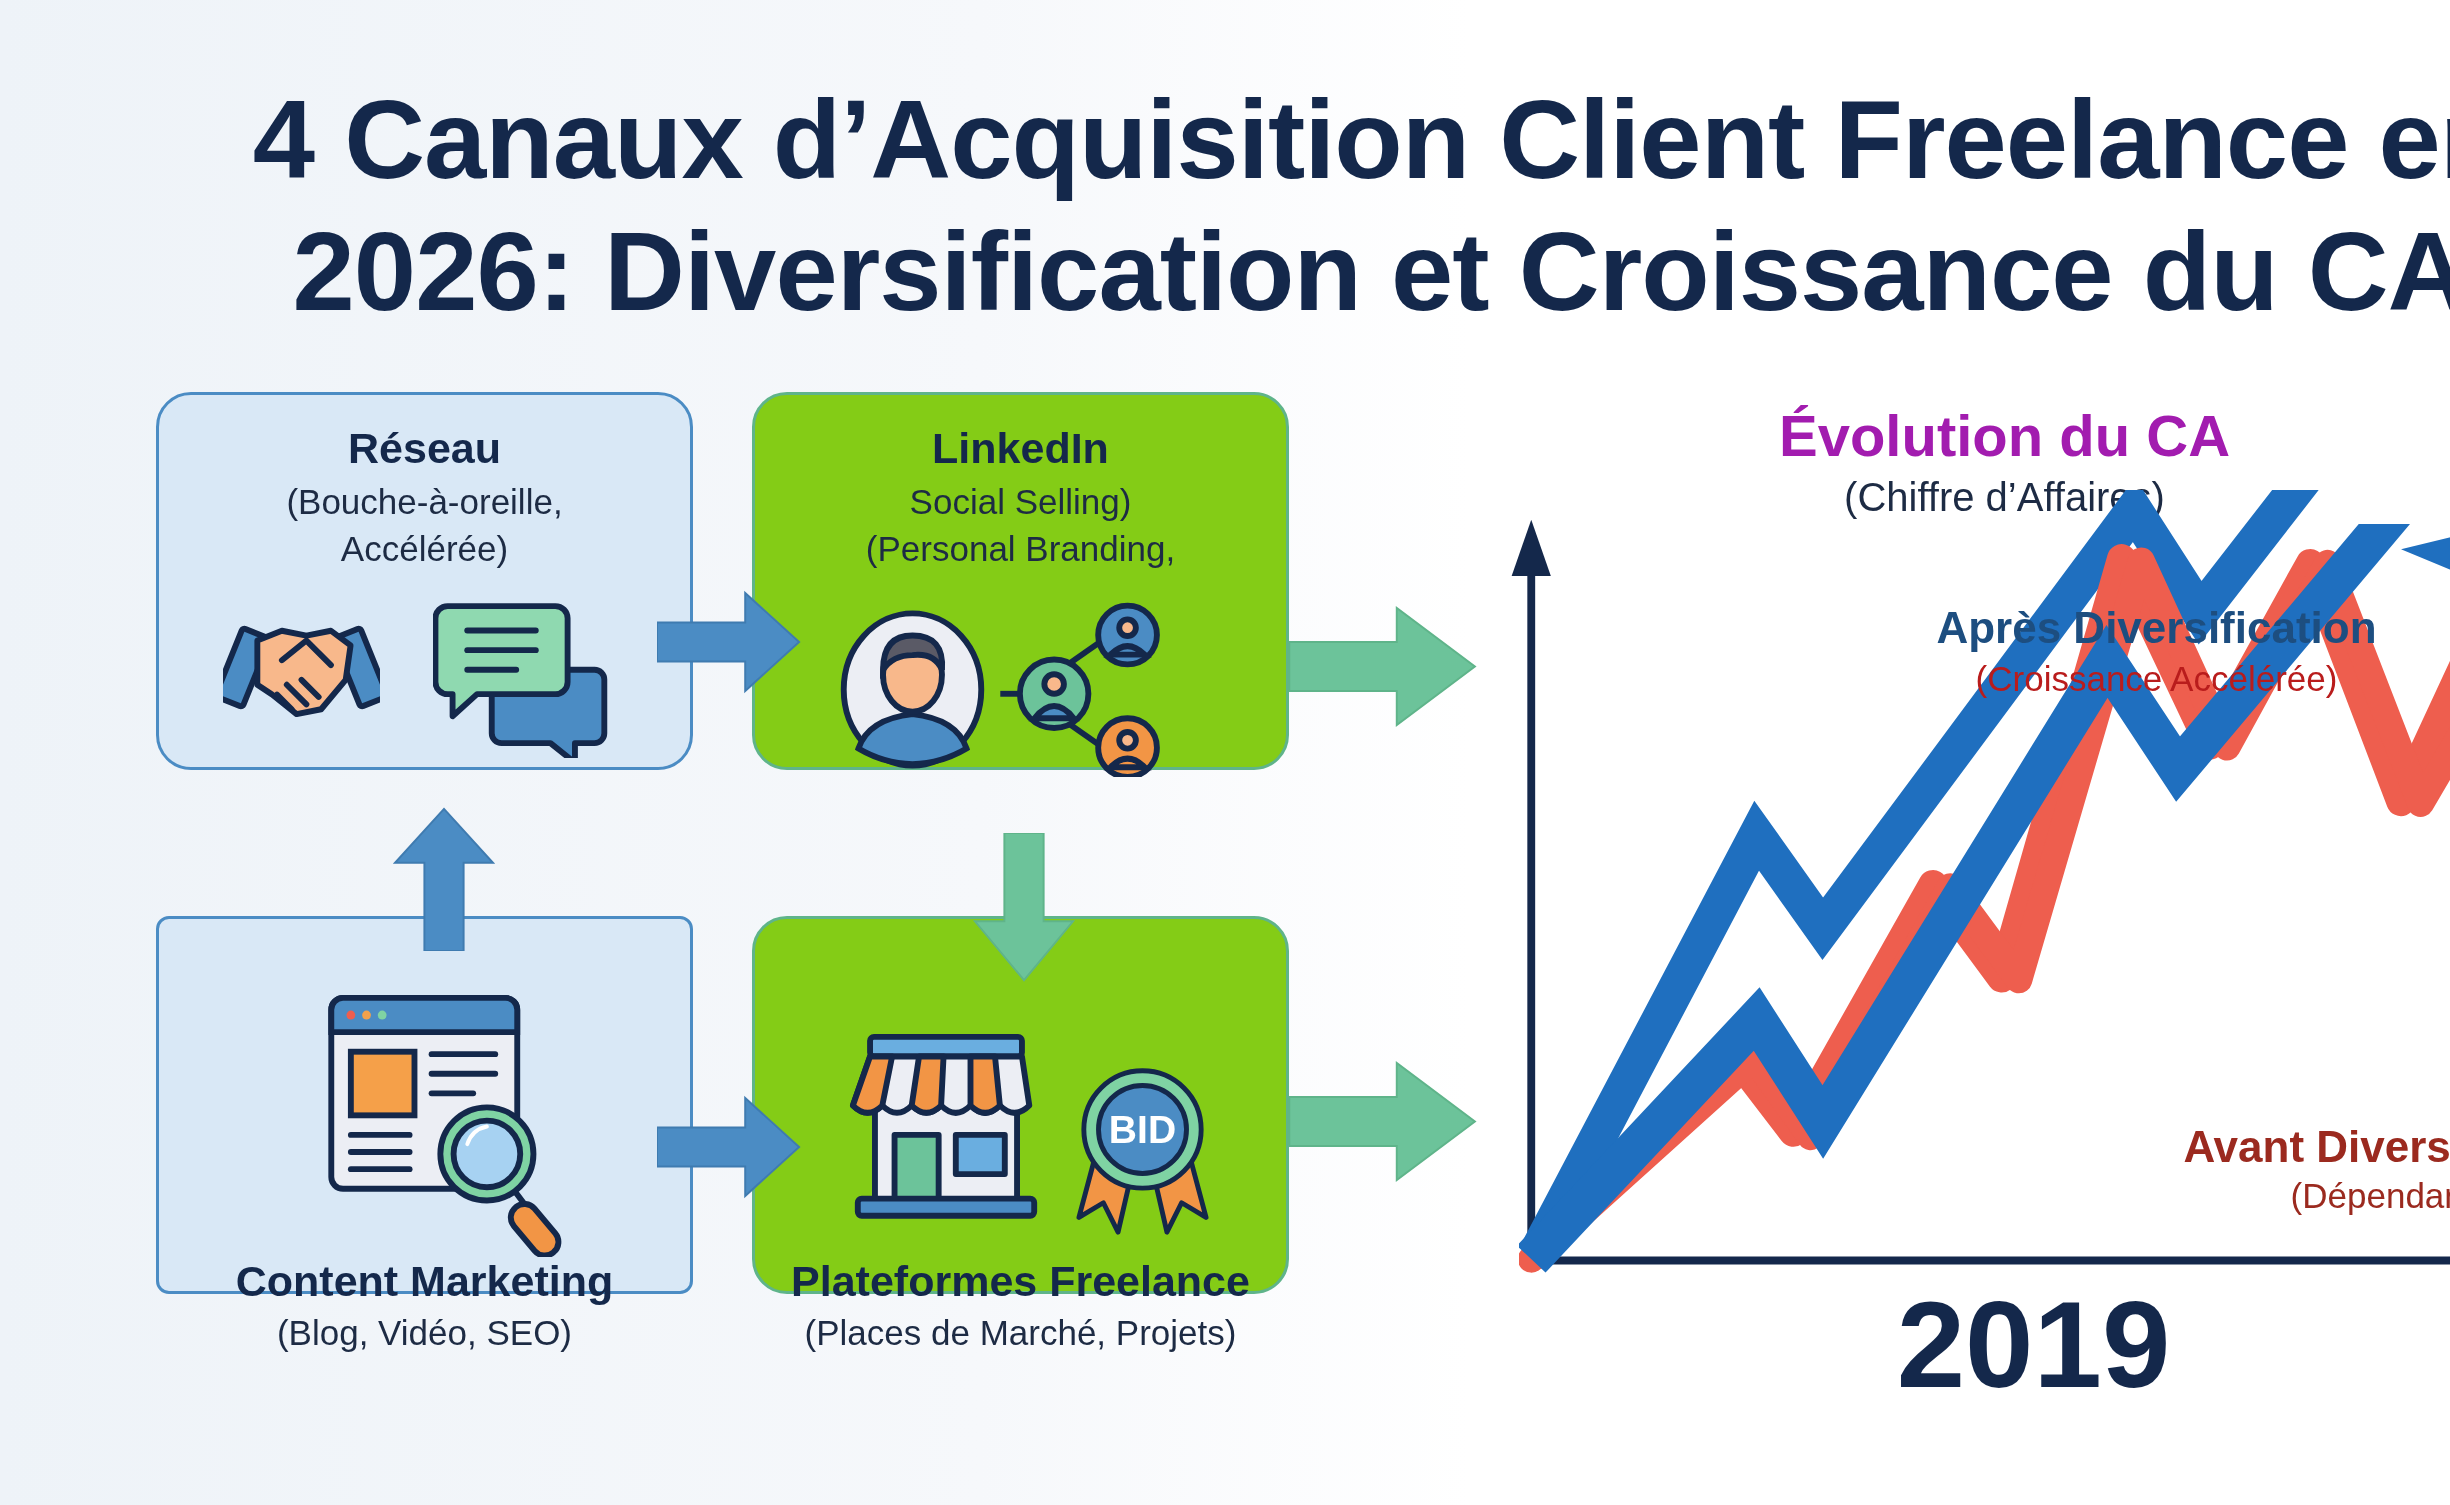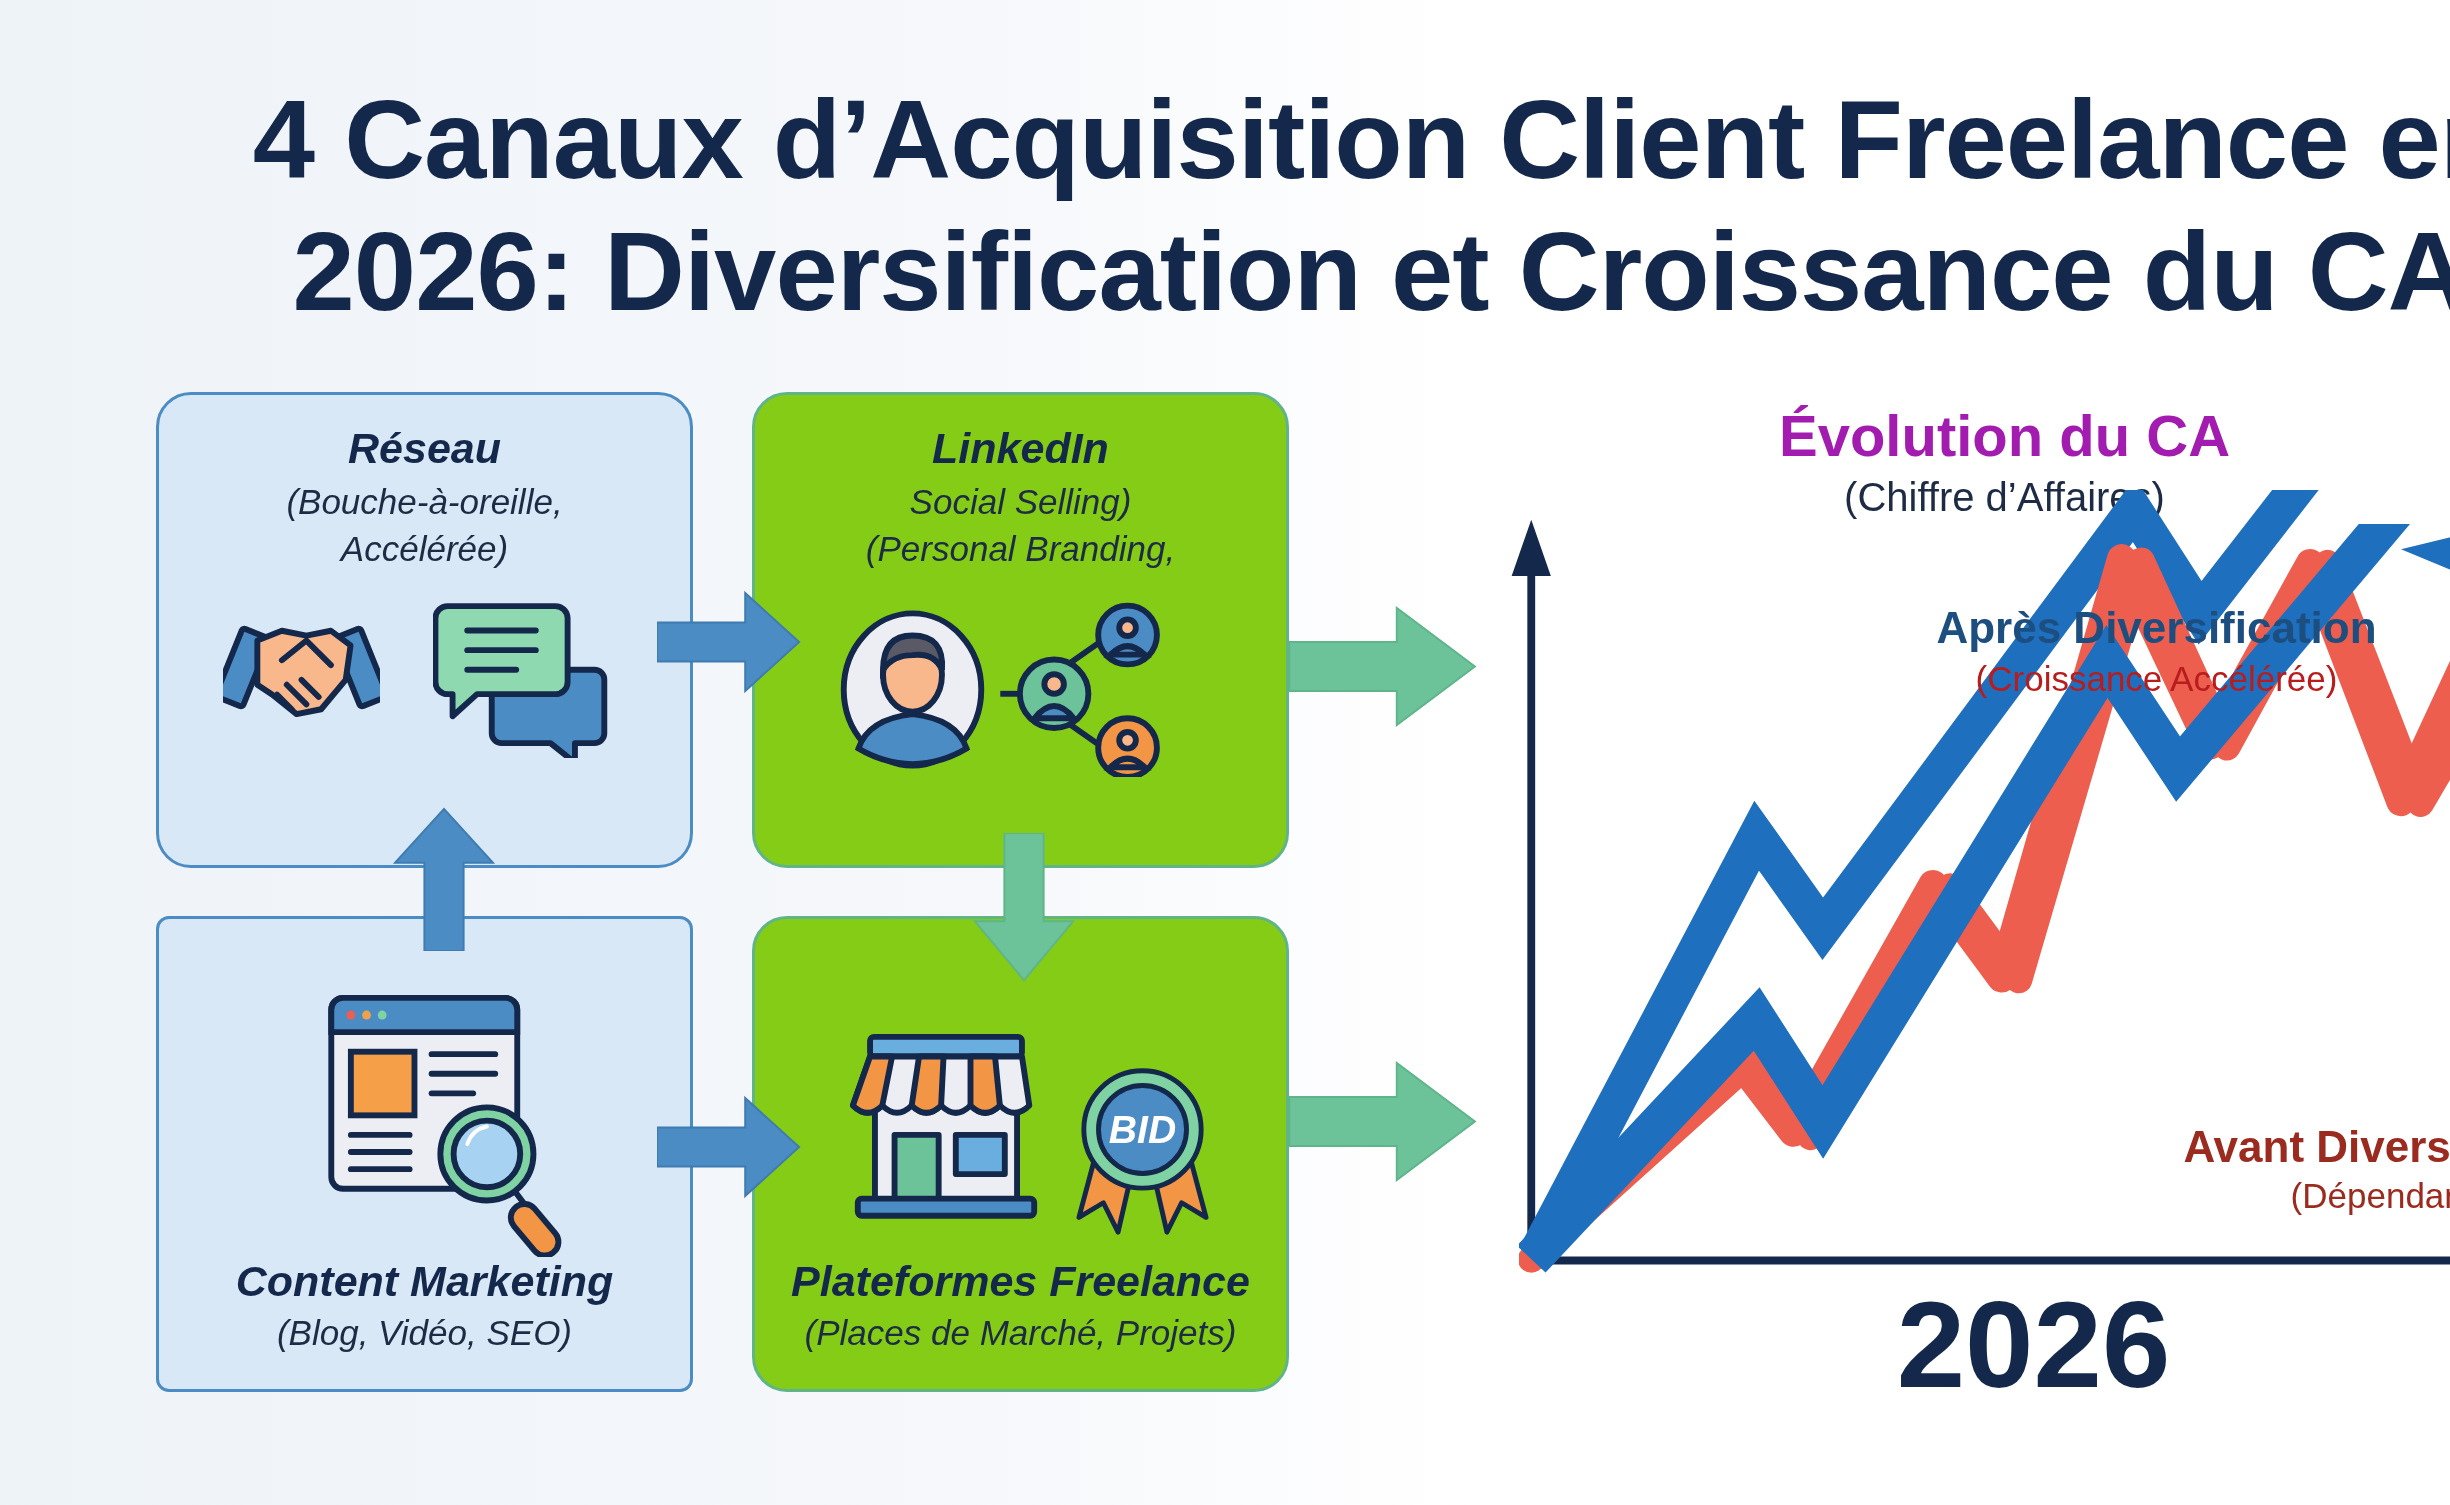--- a/index.html
+++ b/index.html
@@ -10,22 +10,22 @@
       color: #14284b;
       position: relative;
     }
     .title {
       position: absolute; left: 0; top: 74px; width: 2760px;
       text-align: center; font-weight: 700; font-size: 112px; line-height: 132px;
       color: #14284b; letter-spacing: -1px;
     }
     .title .line { display: block; }
     .card {
-      position: absolute; width: 537px; height: 476px;
-      border-radius: 35px; box-sizing: border-box; border: 3.9px solid; font-style: italic;
+      position: absolute; width: 537px; height: 378px;
+      border-radius: 35px; box-sizing: border-box; border: 3.9px solid;
     }
     .card.blue { background: #d9e8f6; border-color: #4b8cc4; }
     .card.green { background: #84cc16; border-color: #5fb48a; }
     .card-title {
       position: absolute; left: 0; width: 100%; text-align: center;
       font-weight: 700; font-size: 43px; color: #14284b;
     }
     .card-sub {
       position: absolute; left: 0; width: 100%; text-align: center;
       font-size: 35px; line-height: 47px; color: #1d2b44;
@@ -223,14 +223,14 @@
 <svg style="position:absolute; left:2401px; top:510px;" width="186" height="186" viewBox="0 0 380 380">
   <path d="M0 80 L330 0 L280 300 L240 180 Z" fill="#1f6fbf"></path>
 </svg>
 
 <div class="series-label" style="left:1887px; top:603px; width:539px; color:#1d4e80;">Après Diversification</div>
 <div class="series-sub" style="left:1887px; top:659px; width:539px; color:#b91c1c;">(Croissance Accélérée)</div>
 
 <div class="series-label" style="left:2132px; top:1122px; width:539px; color:#9b2a1f;">Avant Diversification</div>
 <div class="series-sub" style="left:2132px; top:1176px; width:539px; color:#9b2a1f;">(Dépendance)</div>
 
-<div class="year">2026</div>
+<div class="year">2019</div>
 
 
 </body></html>

